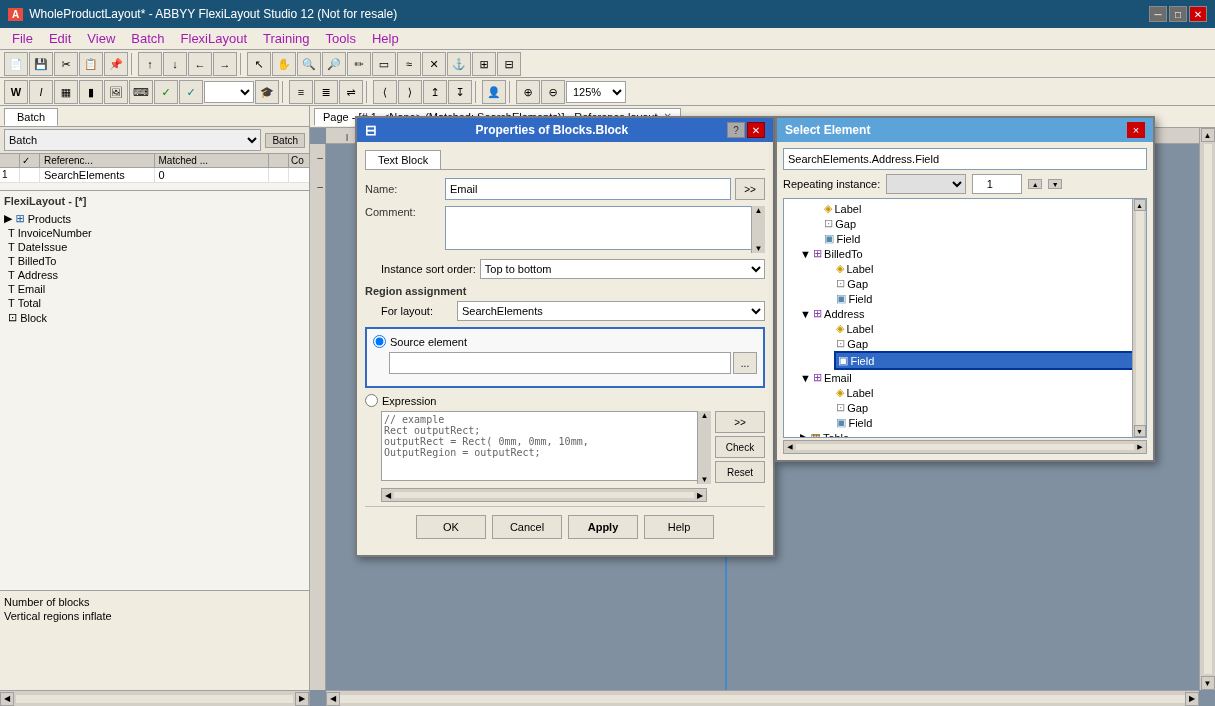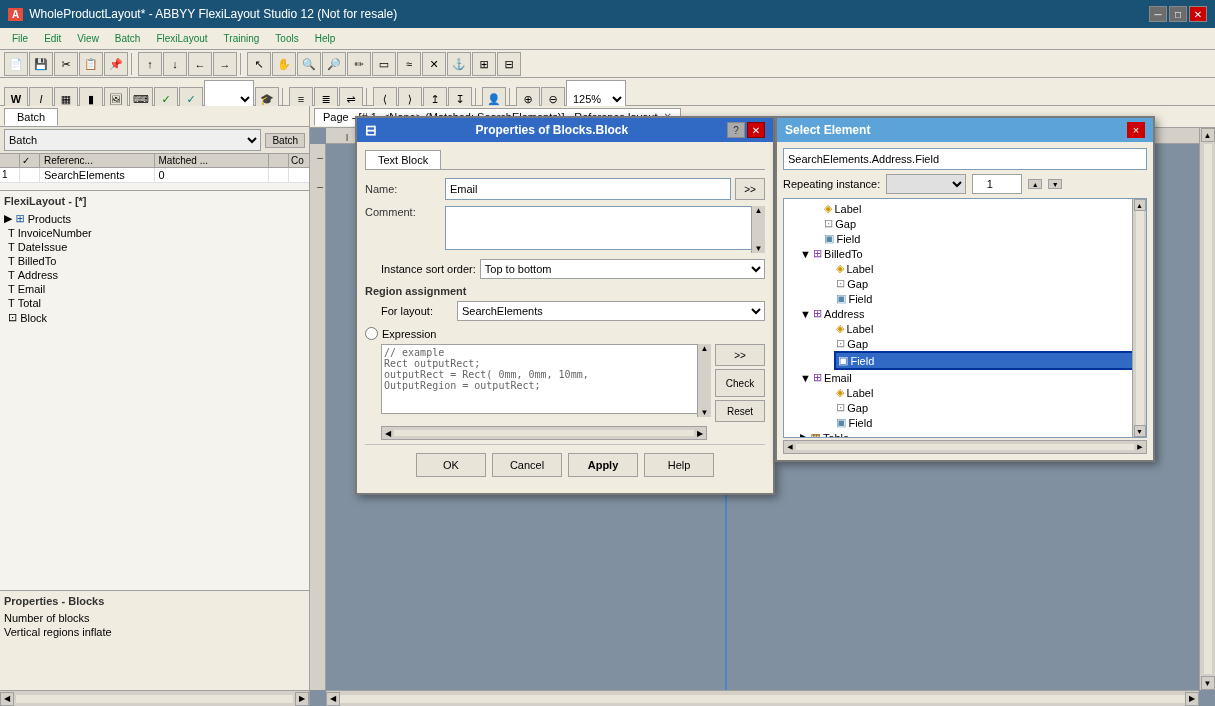--- a/index.html
+++ b/index.html
@@ -6,27 +6,27 @@
     body { font-family: 'Segoe UI', Tahoma, Geneva, Verdana, sans-serif; font-size: 12px; background: #d4d0c8; overflow: hidden; width: 1215px; height: 706px; }
 
     
     .title-bar { background: #1a5276; color: white; height: 28px; display: flex; align-items: center; justify-content: space-between; padding: 0 8px; }
     .title-bar-left { display: flex; align-items: center; gap: 6px; }
     .title-bar-controls { display: flex; gap: 2px; }
     .title-btn { width: 18px; height: 16px; background: #6c6c6c; border: 1px solid #888; color: white; font-size: 10px; display: flex; align-items: center; justify-content: center; cursor: pointer; }
 
     
     .menu-bar { background: #f0ece0; height: 22px; display: flex; align-items: center; padding: 0 4px; border-bottom: 1px solid #a0a0a0; }
-    .menu-item { padding: 2px 8px; font-size: 10px; cursor: pointer; color: #15803d; }
+    .menu-item { padding: 2px 8px; font-size: 13px; cursor: pointer; color: #a21caf; }
 
     
     .toolbar { background: #f0ece0; display: flex; align-items: center; padding: 2px 4px; border-bottom: 1px solid #a0a0a0; flex-wrap: wrap; min-height: 28px; gap: 1px; }
     .toolbar-btn { width: 24px; height: 24px; background: #e8e4d8; border: 1px solid #a0a0a0; display: flex; align-items: center; justify-content: center; cursor: pointer; font-size: 11px; }
     .toolbar-sep { width: 4px; height: 22px; border-left: 1px solid #a0a0a0; margin: 0 2px; }
-    .toolbar-select { height: 38px; font-size: 11px; border: 1px solid #a0a0a0; background: white; padding: 0 2px; }
+    .toolbar-select { height: 22px; font-size: 11px; border: 1px solid #a0a0a0; background: white; padding: 0 2px; }
 
     
     .left-panel { width: 310px; background: #f0ece0; border-right: 1px solid #a0a0a0; display: flex; flex-direction: column; overflow: hidden; }
     .panel-dropdown { flex: 1; height: 20px; font-size: 11px; border: 1px solid #a0a0a0; }
     .flexilayout-panel { flex: 1; overflow: auto; padding: 4px; background: #f5f3ee; }
     .fl-title { font-size: 11px; font-weight: bold; margin-bottom: 4px; color: #333; }
     .tree-item { display: flex; align-items: center; gap: 3px; padding: 1px 0; font-size: 11px; cursor: pointer; }
     .props-panel { background: #f0ece0; border-top: 1px solid #a0a0a0; padding: 4px; min-height: 100px; }
     .props-title { font-size: 11px; font-weight: bold; color: #333; margin-bottom: 4px; }
     .prop-item { font-size: 11px; padding: 1px 0; }
@@ -216,21 +216,20 @@
         <span style="margin-left:4px;">T</span>
         <span>Total</span>
       </div>
       <div class="tree-item">
         <span style="margin-left:4px;">⊡</span>
         <span>Block</span>
       </div>
     </div>
 
     <div class="props-panel">
-      <div class="props-title">Properties - Blocks</div>
       <div class="prop-item">Number of blocks</div>
       <div class="prop-item">Vertical regions inflate</div>
     </div>
 
     <div style="height:16px; background:#d4d0c8; border-top:1px solid #a0a0a0; display:flex; align-items:center;">
       <button style="width:14px; height:14px; background:#d4d0c8; border:1px solid #a0a0a0; font-size:8px; cursor:pointer;">◀</button>
       <div style="flex:1; height:8px; background:#e8e4d8; margin:0 2px;"></div>
       <button style="width:14px; height:14px; background:#d4d0c8; border:1px solid #a0a0a0; font-size:8px; cursor:pointer;">▶</button>
     </div>
   </div>
@@ -320,40 +319,50 @@
         </div>
 
         <div style="font-size:11px; font-weight:bold; color:#333; margin-bottom:4px;">Region assignment</div>
         <div class="layout-row">
           <span class="layout-label">For layout:</span>
           <select class="layout-select">
             <option>SearchElements</option>
           </select>
         </div>
 
+        <div style="border:2px solid #316ac5; padding:6px; margin-bottom:6px; background:#f8f8f8;">
+          <div class="radio-row">
+            <input type="radio" name="src-expr" id="src-radio" checked="" style="">
+            <label for="src-radio">Source element</label>
+          </div>
+          <div class="source-input-row">
+            <input class="source-input" style="flex: 1 1 0%; height: 22px; border: 1px solid rgb(160, 160, 160); font-size: 11px; padding: 1px 4px; background: white;">
+            <button style="width:24px; height:22px; background:#e8e4d8; border:1px solid #a0a0a0; font-size:10px; cursor:pointer;">...</button>
+          </div>
+        </div>
 
         <div>
           <div class="radio-row">
             <input type="radio" name="src-expr" id="expr-radio" style="">
             <label for="expr-radio">Expression</label>
           </div>
           <div class="expr-row">
             <div style="flex:1; position:relative;">
               <textarea class="expr-area" style="width: 100%; height: 70px; font-family: monospace; font-size: 10px; border: 1px solid rgb(160, 160, 160); background: white; padding: 2px; resize: none; color: rgb(102, 102, 102);" readonly="">// example
 Rect outputRect;
 outputRect = Rect( 0mm, 0mm, 10mm,
 OutputRegion = outputRect;</textarea>
               <div style="position:absolute; right:0; top:0; width:14px; height:100%; background:#d4d0c8; border-left:1px solid #a0a0a0; display:flex; flex-direction:column; justify-content:space-between;">
                 <div style="font-size:8px; text-align:center;">▲</div>
                 <div style="font-size:8px; text-align:center;">▼</div>
               </div>
             </div>
             <div style="display:flex; flex-direction:column; gap:3px; margin-left:4px;">
               <button style="width:50px; height:22px; background:#e8e4d8; border:1px solid #a0a0a0; font-size:10px; cursor:pointer;">&gt;&gt;</button>
-              <button style="width:50px; height:28px; background:#e8e4d8; border:1px solid #a0a0a0; font-size:10px; cursor:pointer;">Check</button>
+              <button style="width:50px; height:22px; background:#e8e4d8; border:1px solid #a0a0a0; font-size:10px; cursor:pointer;">Check</button>
               <button style="width:50px; height:22px; background:#e8e4d8; border:1px solid #a0a0a0; font-size:10px; cursor:pointer;">Reset</button>
             </div>
           </div>
 
           <div style="height:14px; background:#d4d0c8; border:1px solid #a0a0a0; margin-left:16px; margin-right:58px; display:flex; align-items:center;">
             <button style="width:12px; height:12px; background:#d4d0c8; border:none; font-size:8px; cursor:pointer;">◀</button>
             <div style="flex:1; height:6px; background:#e8e4d8;"></div>
             <button style="width:12px; height:12px; background:#d4d0c8; border:none; font-size:8px; cursor:pointer;">▶</button>
           </div>
         </div>

